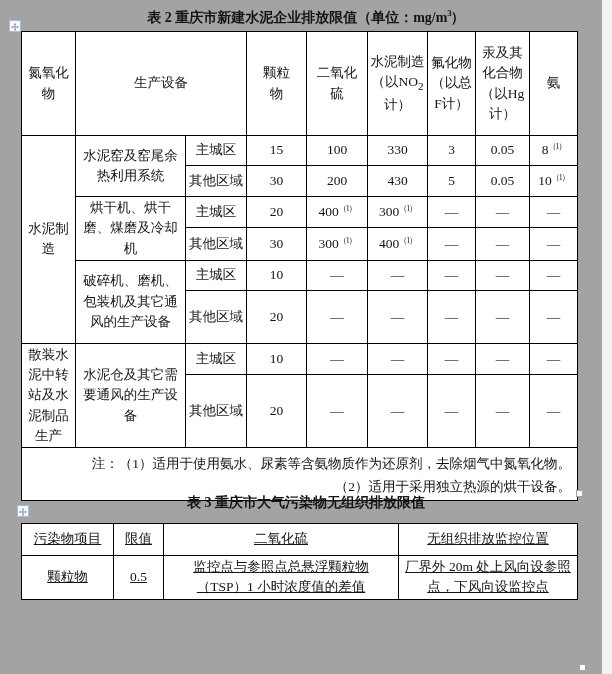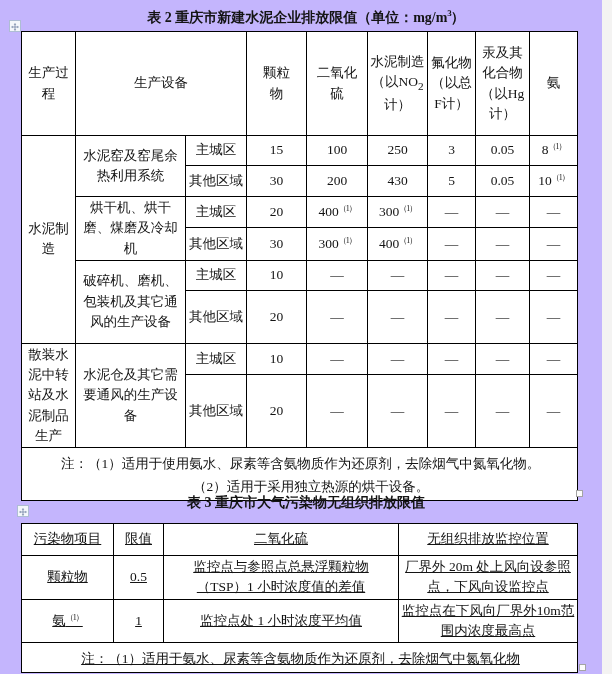--- a/index.html
+++ b/index.html
@@ -1,18 +1,18 @@
 <!DOCTYPE html>
 <html><head>
 <meta charset="utf-8">
 <style>
   html,body { margin:0; padding:0; }
   #page {
     position:relative; width:612px; height:674px;
-    background:#c4b5fd; overflow:hidden;
+    background:#a3a3a3; overflow:hidden;
     font-family:"Liberation Serif","DejaVu Serif",serif;
     color:#141414;
   }
   .page-edge-right { position:absolute; right:0; top:0; width:10px; height:674px; background:#f4f3f2; }
   .doc-title { position:absolute; left:0; width:612px; text-align:center; font-weight:bold; font-size:14px; }
   .doc-title sup { font-size:9px; }
   #t2-title { top:8px; }
   #t3-title { top:494px; }
 
   table { border-collapse:collapse; table-layout:fixed; background:#fff; }
@@ -21,21 +21,21 @@
   td, th {
     border:1px solid #000; text-align:center; vertical-align:middle;
     font-size:13.5px; font-weight:normal; line-height:1.5;
     padding:1px 2px; overflow:hidden;
   }
   sup { font-size:8px; vertical-align:super; letter-spacing:-1px; }
   .rh104{height:104px} .r30{height:30px} .r31{height:31px} .r53{height:53px} .r71{height:71px}
   .rn48{height:48px} .r32{height:32px} .r42{height:42px} .r41{height:41px} .r24{height:24px}
   .pad10 { padding:0 11px; }
   .pad6  { padding:0 7px; }
-  .notes-cell { text-align:center; vertical-align:top; padding:4px 6px 2px 8px; line-height:23px; }
+  .notes-cell { text-align:right; vertical-align:top; padding:4px 6px 2px 8px; line-height:23px; }
   .note-line2 { padding-left:21px; }
   .cell-left { text-align:center; padding:1px 5px; }
 
   .table-handle {
     position:absolute; width:12px; height:12px; box-sizing:border-box;
     border:1px solid #aebdd4; background:#f4f7fb;
     display:flex; align-items:center; justify-content:center;
   }
   #t2-handle { left:9px;  top:20px; }
   #t3-handle { left:17px; top:505px; }
@@ -75,36 +75,36 @@
         <col style="width:61px">
       <col style="width:60px">
         <col style="width:61px">
         <col style="width:60px">
       <col style="width:48px">
         <col style="width:54px">
         <col style="width:48px">
     </colgroup>
     <tbody>
         <tr class="rh104">
-      <th>生产过程</th>
+      <th>氮氧化物</th>
       <th colspan="2">生产设备</th>
       <th class="pad10">颗粒物</th>
       <th class="pad6">二氧化硫</th>
       <th><span>水泥制造（以NO</span><sub>2</sub><span>计）</span></th>
       <th>氟化物（以总F计）</th>
       <th>汞及其化合物（以Hg计）</th>
       <th>氨</th>
     </tr>
     <tr class="r30">
       <td rowspan="6">水泥制造</td>
       <td rowspan="2">水泥窑及窑尾余热利用系统</td>
       <td>主城区</td>
       <td><span>15</span><sup></sup></td>
       <td><span>100</span><sup></sup></td>
-      <td><span>250</span><sup></sup></td>
+      <td><span>330</span><sup></sup></td>
       <td><span>3</span><sup></sup></td>
       <td><span>0.05</span><sup></sup></td>
       <td><span>8</span><sup>（1）</sup></td>
     </tr>
     <tr class="r31">
       <td>其他区域</td>
       <td><span>30</span><sup></sup></td>
       <td><span>200</span><sup></sup></td>
       <td><span>430</span><sup></sup></td>
       <td><span>5</span><sup></sup></td>
@@ -208,27 +208,18 @@
       <th>限值</th>
       <th>二氧化硫</th>
       <th>无组织排放监控位置</th>
     </tr>
     <tr class="r42">
       <td><span>颗粒物</span><sup></sup></td>
       <td>0.5</td>
       <td class="cell-left">监控点与参照点总悬浮颗粒物（TSP）1 小时浓度值的差值</td>
       <td class="cell-left">厂界外 20m 处上风向设参照点，下风向设监控点</td>
     </tr>
-    <tr class="r41">
-      <td><span>氨</span><sup>（1）</sup></td>
-      <td>1</td>
-      <td>监控点处 1 小时浓度平均值</td>
-      <td>监控点在下风向厂界外10m范围内浓度最高点</td>
-    </tr>
-    <tr class="r24">
-      <td colspan="4" class="notes-cell">注：（1）适用于氨水、尿素等含氨物质作为还原剂，去除烟气中氮氧化物</td>
-    </tr>
   </tbody>
     </table>
 
   <div id="t3-resize" class="resize-handle"></div>
 
 </div>
 
 </body></html>

